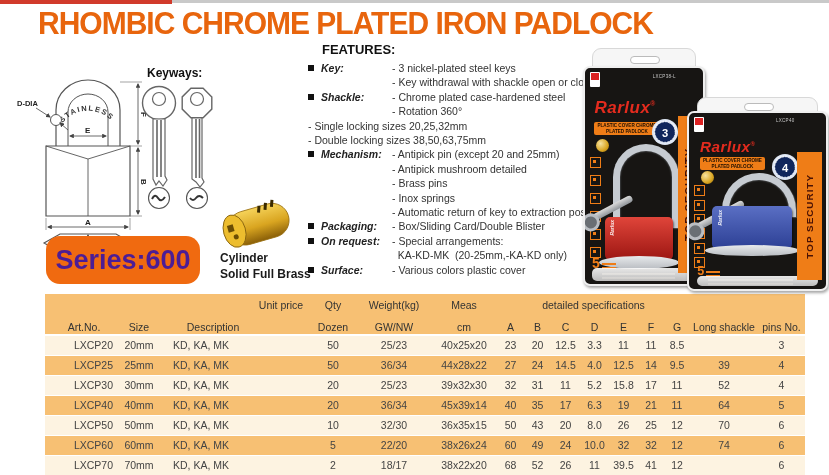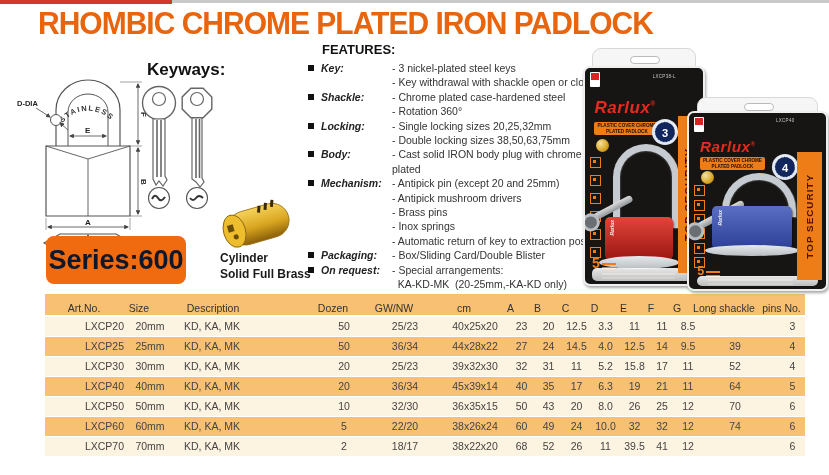--- a/index.html
+++ b/index.html
@@ -18,36 +18,36 @@
 
   
   .features{position:absolute;left:308px;top:42px;width:305px;}
   .features-heading{font-size:13px;font-weight:bold;color:#111;margin:0 0 4px 14px;}
   .feat{display:flex;font-size:10.5px;line-height:14.4px;justify-content:space-between;}
   .feat-label{width:84px;flex:none;font-weight:bold;font-style:italic;color:#222;display:flex;}
   .bullet{width:6px;height:6px;background:#111;margin:4px 7px 0 0;flex:none;display:inline-block;}
   .feat-lines{flex:1;color:#333;white-space:pre-wrap;}
 
   
-  .series-box{position:absolute;left:46px;top:236px;width:140px;height:48px;
-    background:var(--series-orange);border-radius:8px;color:#0f172a;font-size:27px;font-weight:bold;
+  .series-box{position:absolute;left:46px;top:236px;width:154px;height:48px;
+    background:var(--series-orange);border-radius:14px;color:#4c1d95;font-size:27px;font-weight:bold;
     display:flex;align-items:center;justify-content:center;}
 
   
   .cyl-caption{position:absolute;left:220px;top:250px;font-size:12px;font-weight:bold;color:#1a1a1a;line-height:16px;}
 
   
   .spec-table{position:absolute;left:45px;top:294px;width:760px;}
   .thead{background:var(--thead-orange);padding-top:2px;}
   .trow{display:grid;grid-template-columns:68px 52px 88px 56px 48px 74px 66px 27px 27px 29px 29px 29px 26px 26px 68px 47px;}
   .th{height:18px;display:flex;align-items:flex-end;justify-content:center;
       font-size:10.5px;color:#333;padding-bottom:1px;}
   .th.top{align-items:center;}
   .group-head{grid-column:8/15;}
-  .brow{margin-top:1px;padding-left:11px;}
+  .brow{margin-top:1px;}
   .brow:first-child{margin-top:2px;}
   .td{height:19px;line-height:19px;font-size:10.5px;color:#444;text-align:center;
       overflow:hidden;white-space:nowrap;}
   .align-l0{text-align:right;padding-left:10px;}
   .align-l2{text-align:left;padding-left:8px;}
   .row-light{background:var(--row-light);}
   .row-dark{background:var(--thead-orange);}
 
   
   .pack{position:absolute;}
@@ -157,21 +157,21 @@
     <line x1="30" y1="172" x2="30" y2="184" stroke="#666" stroke-width="0.6"></line>
     <line x1="114" y1="172" x2="114" y2="184" stroke="#666" stroke-width="0.6"></line>
     <line x1="32" y1="181" x2="112" y2="181" stroke="#444" stroke-width="0.8" marker-start="url(#ah)" marker-end="url(#ah)"></line>
     <text x="69" y="179" font-size="8" font-weight="bold" fill="#222">A</text>
 
     <polygon points="28,197 44,188 100,188 116,197 100,206 44,206" fill="#fff" stroke="#555" stroke-width="1.1"></polygon>
     <line x1="72" y1="189" x2="72" y2="205" stroke="#444" stroke-width="0.8" marker-start="url(#ah)" marker-end="url(#ah)"></line>
     <text x="63" y="200" font-size="7.5" font-weight="bold" fill="#222">C</text>
   </svg>
 
-  <div class="abs" style="left:147px;top:60px;font-size:17px;font-weight:bold;color:#111;">Keyways:</div>
+  <div class="abs" style="left:147px;top:66px;font-size:12px;font-weight:bold;color:#111;">Keyways:</div>
 
   <svg class="abs" style="left:134px;top:82px;" width="88" height="130" viewBox="0 0 88 130">
     <g>
       <circle cx="25" cy="21" r="16.5" fill="#fff" stroke="#666" stroke-width="1.4"></circle>
       <circle cx="25" cy="17" r="6.5" fill="#fff" stroke="#666" stroke-width="1.2"></circle>
       <polygon points="19,37 31,37 31,94 33,98 29,104 25,99 22,103 19,97" fill="#fff" stroke="#666" stroke-width="1.2"></polygon>
       <line x1="23" y1="38" x2="23" y2="95" stroke="#666" stroke-width="1.6"></line>
       <line x1="27" y1="38" x2="27" y2="95" stroke="#666" stroke-width="1.6"></line>
     </g>
     <g>
@@ -202,39 +202,28 @@
           <div class="feat-lines"><div>- 3 nickel-plated steel keys</div><div>- Key withdrawal with shackle open or closed</div></div>
         </div>
         <div class="feat">
           <div class="feat-label">
             <span class="bullet"></span>
             <span>Shackle:</span>
           </div>
           <div class="feat-lines"><div>- Chrome plated case-hardened steel</div><div>- Rotation 360°</div></div>
         </div>
         <div class="feat">
-          <div class="feat-label">
-            <span class="bullet"></span>
-            <span>Locking:</span>
-          </div>
           <div class="feat-lines"><div>- Single locking sizes 20,25,32mm</div><div>- Double locking sizes 38,50,63,75mm</div></div>
-        </div>
-        <div class="feat">
-          <div class="feat-label">
-            <span class="bullet"></span>
-            <span>Body:</span>
-          </div>
-          <div class="feat-lines"><div>- Cast solid IRON body plug with chrome plated</div></div>
         </div>
         <div class="feat">
           <div class="feat-label">
             <span class="bullet"></span>
             <span>Mechanism:</span>
           </div>
-          <div class="feat-lines"><div>- Antipick pin (except 20 and 25mm)</div><div>- Antipick mushroom drivers</div><div>- Brass pins</div><div>- Inox springs</div><div>- Automatic return of key to extraction position</div></div>
+          <div class="feat-lines"><div>- Antipick pin (except 20 and 25mm)</div><div>- Antipick mushroom detailed</div><div>- Brass pins</div><div>- Inox springs</div><div>- Automatic return of key to extraction position</div></div>
         </div>
         <div class="feat">
           <div class="feat-label">
             <span class="bullet"></span>
             <span>Packaging:</span>
           </div>
           <div class="feat-lines"><div>- Box/Sliding Card/Double Blister</div></div>
         </div>
         <div class="feat">
           <div class="feat-label">
@@ -276,20 +265,32 @@
     </g>
   </svg>
   <div class="cyl-caption">
     <div>Cylinder</div>
     <div>Solid Full Brass</div>
   </div>
 
   <div class="spec-table">
     <div class="thead">
       <div class="trow">
+          <div class="th top"></div>
+          <div class="th top"></div>
+          <div class="th top"></div>
+          <div class="th top">Unit price</div>
+          <div class="th top">Qty</div>
+          <div class="th top">Weight(kg)</div>
+          <div class="th top">Meas</div>
+          <div class="th top group-head">detailed specifications</div>
+          <div class="th top"></div>
+          <div class="th top"></div>
+        </div>
+      <div class="trow">
           <div class="th align-l0">Art.No.</div>
           <div class="th">Size</div>
           <div class="th align-l2">Description</div>
           <div class="th"></div>
           <div class="th">Dozen</div>
           <div class="th">GW/NW</div>
           <div class="th">cm</div>
           <div class="th">A</div>
           <div class="th">B</div>
           <div class="th">C</div>

